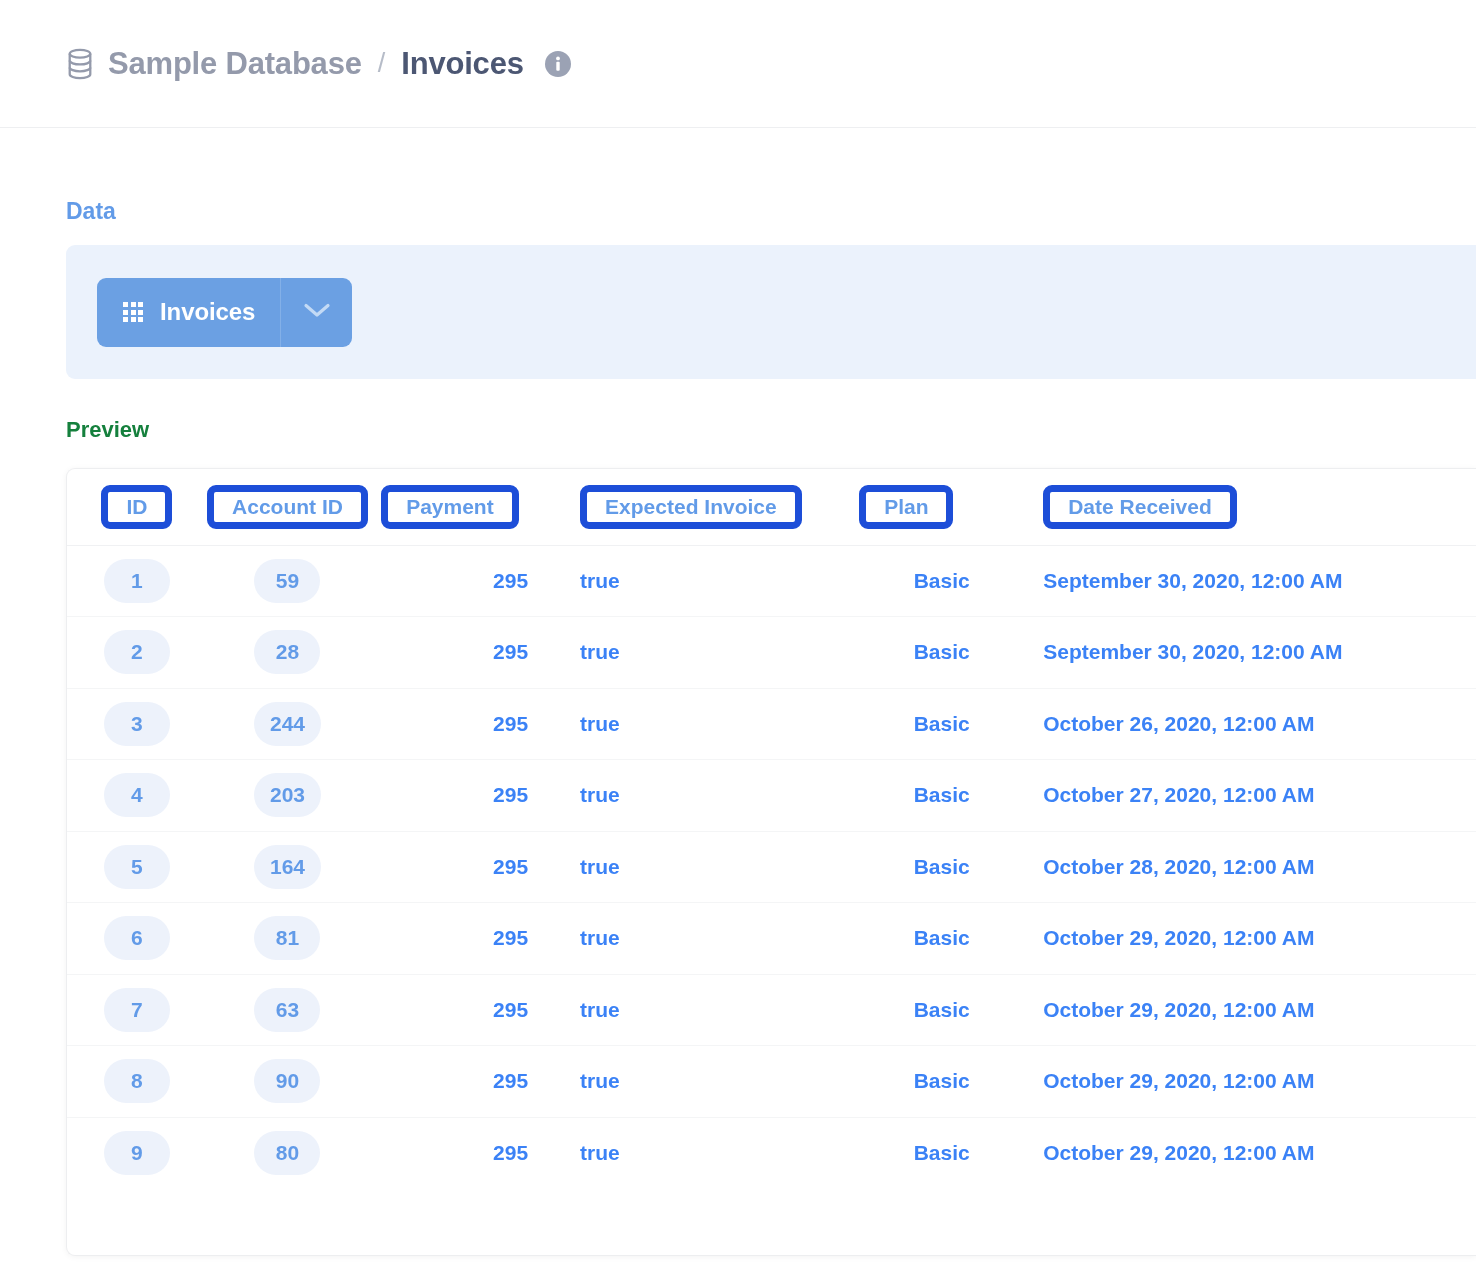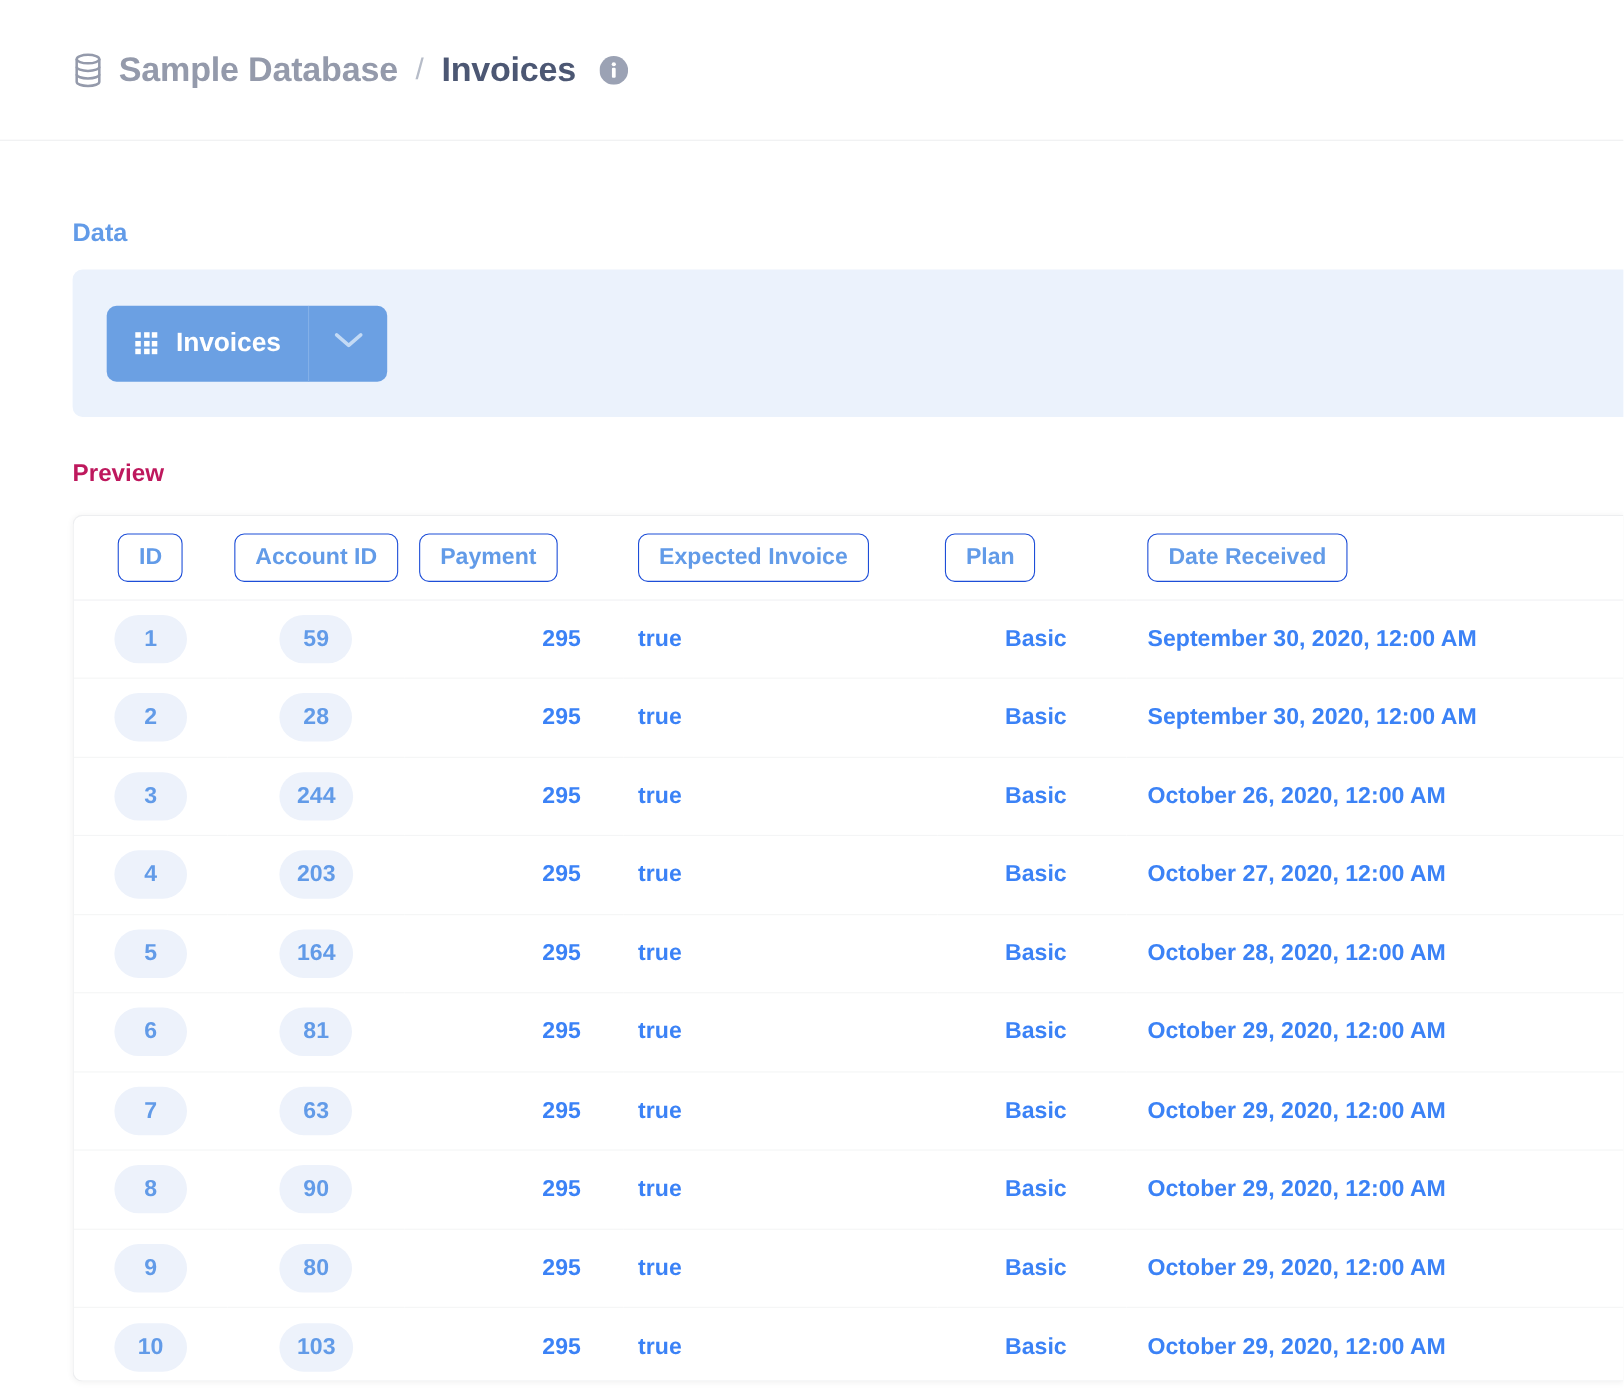--- a/index.html
+++ b/index.html
@@ -96,21 +96,21 @@
     display: flex;
     align-items: center;
     justify-content: center;
     border-left: 1px solid #83b0e8;
   }
 
   
   .section-label-preview {
     font-size: 22px;
     font-weight: 700;
-    color: #be185d;
+    color: #15803d;
     padding: 38px 0 0 66px;
   }
 
   .preview-card {
     margin-top: 25px;
     margin-left: 66px;
     background: #ffffff;
     border: 1px solid #edeef0;
     border-right: none;
     border-radius: 9px 0 0 9px;
@@ -130,21 +130,21 @@
     vertical-align: middle;
   }
 
   thead tr { height: 76px; }
   thead th { border-bottom: 1px solid #f0f1f3; }
 
   .col-head {
     display: inline-flex;
     align-items: center;
     justify-content: center;
-    border: 1px solid #1d4ed8;
+    border: 7px solid #1d4ed8;
     border-radius: 9px;
     color: #629be8;
     font-size: 21px;
     font-weight: 700;
     height: 44px;
     padding: 0 18px;
     cursor: pointer;
     background: #ffffff;
     white-space: nowrap;
   }
@@ -338,23 +338,15 @@
           <td class="c-date"><span class="cell-text">October 29, 2020, 12:00 AM</span></td>
         </tr>
         <tr>
           <td class="c-id"><span class="id-chip">9</span></td>
           <td class="c-account"><span class="id-chip">80</span></td>
           <td class="c-payment"><span class="cell-text">295</span></td>
           <td class="c-expected"><span class="cell-text">true</span></td>
           <td class="c-plan"><span class="cell-text">Basic</span></td>
           <td class="c-date"><span class="cell-text">October 29, 2020, 12:00 AM</span></td>
         </tr>
-        <tr>
-          <td class="c-id"><span class="id-chip">10</span></td>
-          <td class="c-account"><span class="id-chip">103</span></td>
-          <td class="c-payment"><span class="cell-text">295</span></td>
-          <td class="c-expected"><span class="cell-text">true</span></td>
-          <td class="c-plan"><span class="cell-text">Basic</span></td>
-          <td class="c-date"><span class="cell-text">October 29, 2020, 12:00 AM</span></td>
-        </tr>
       </tbody>
   </table>
 </div>
 
 </body></html>

